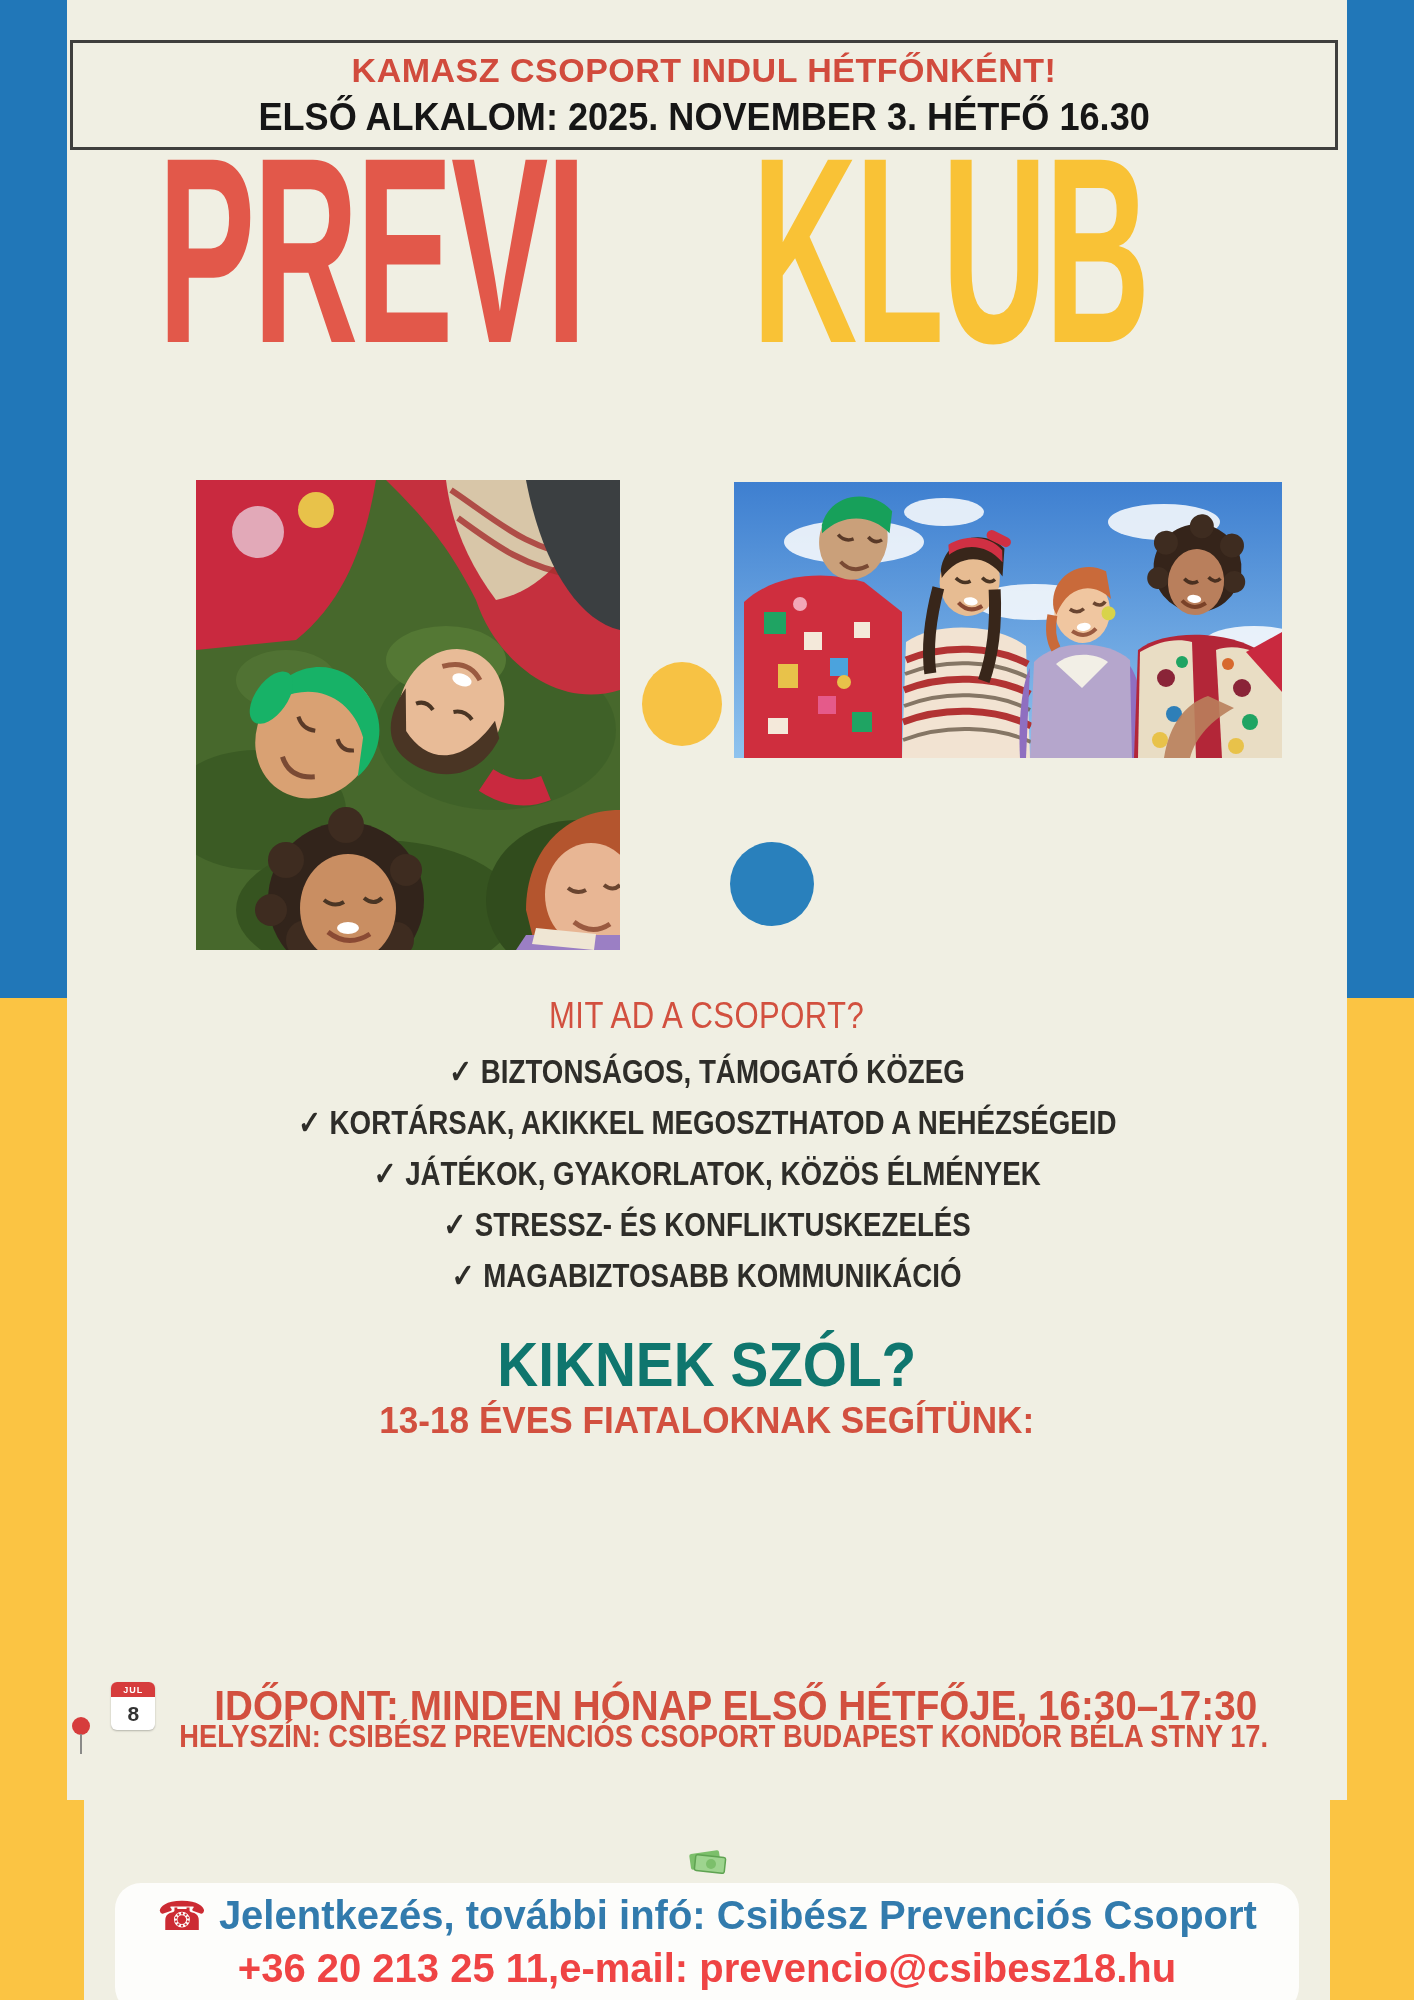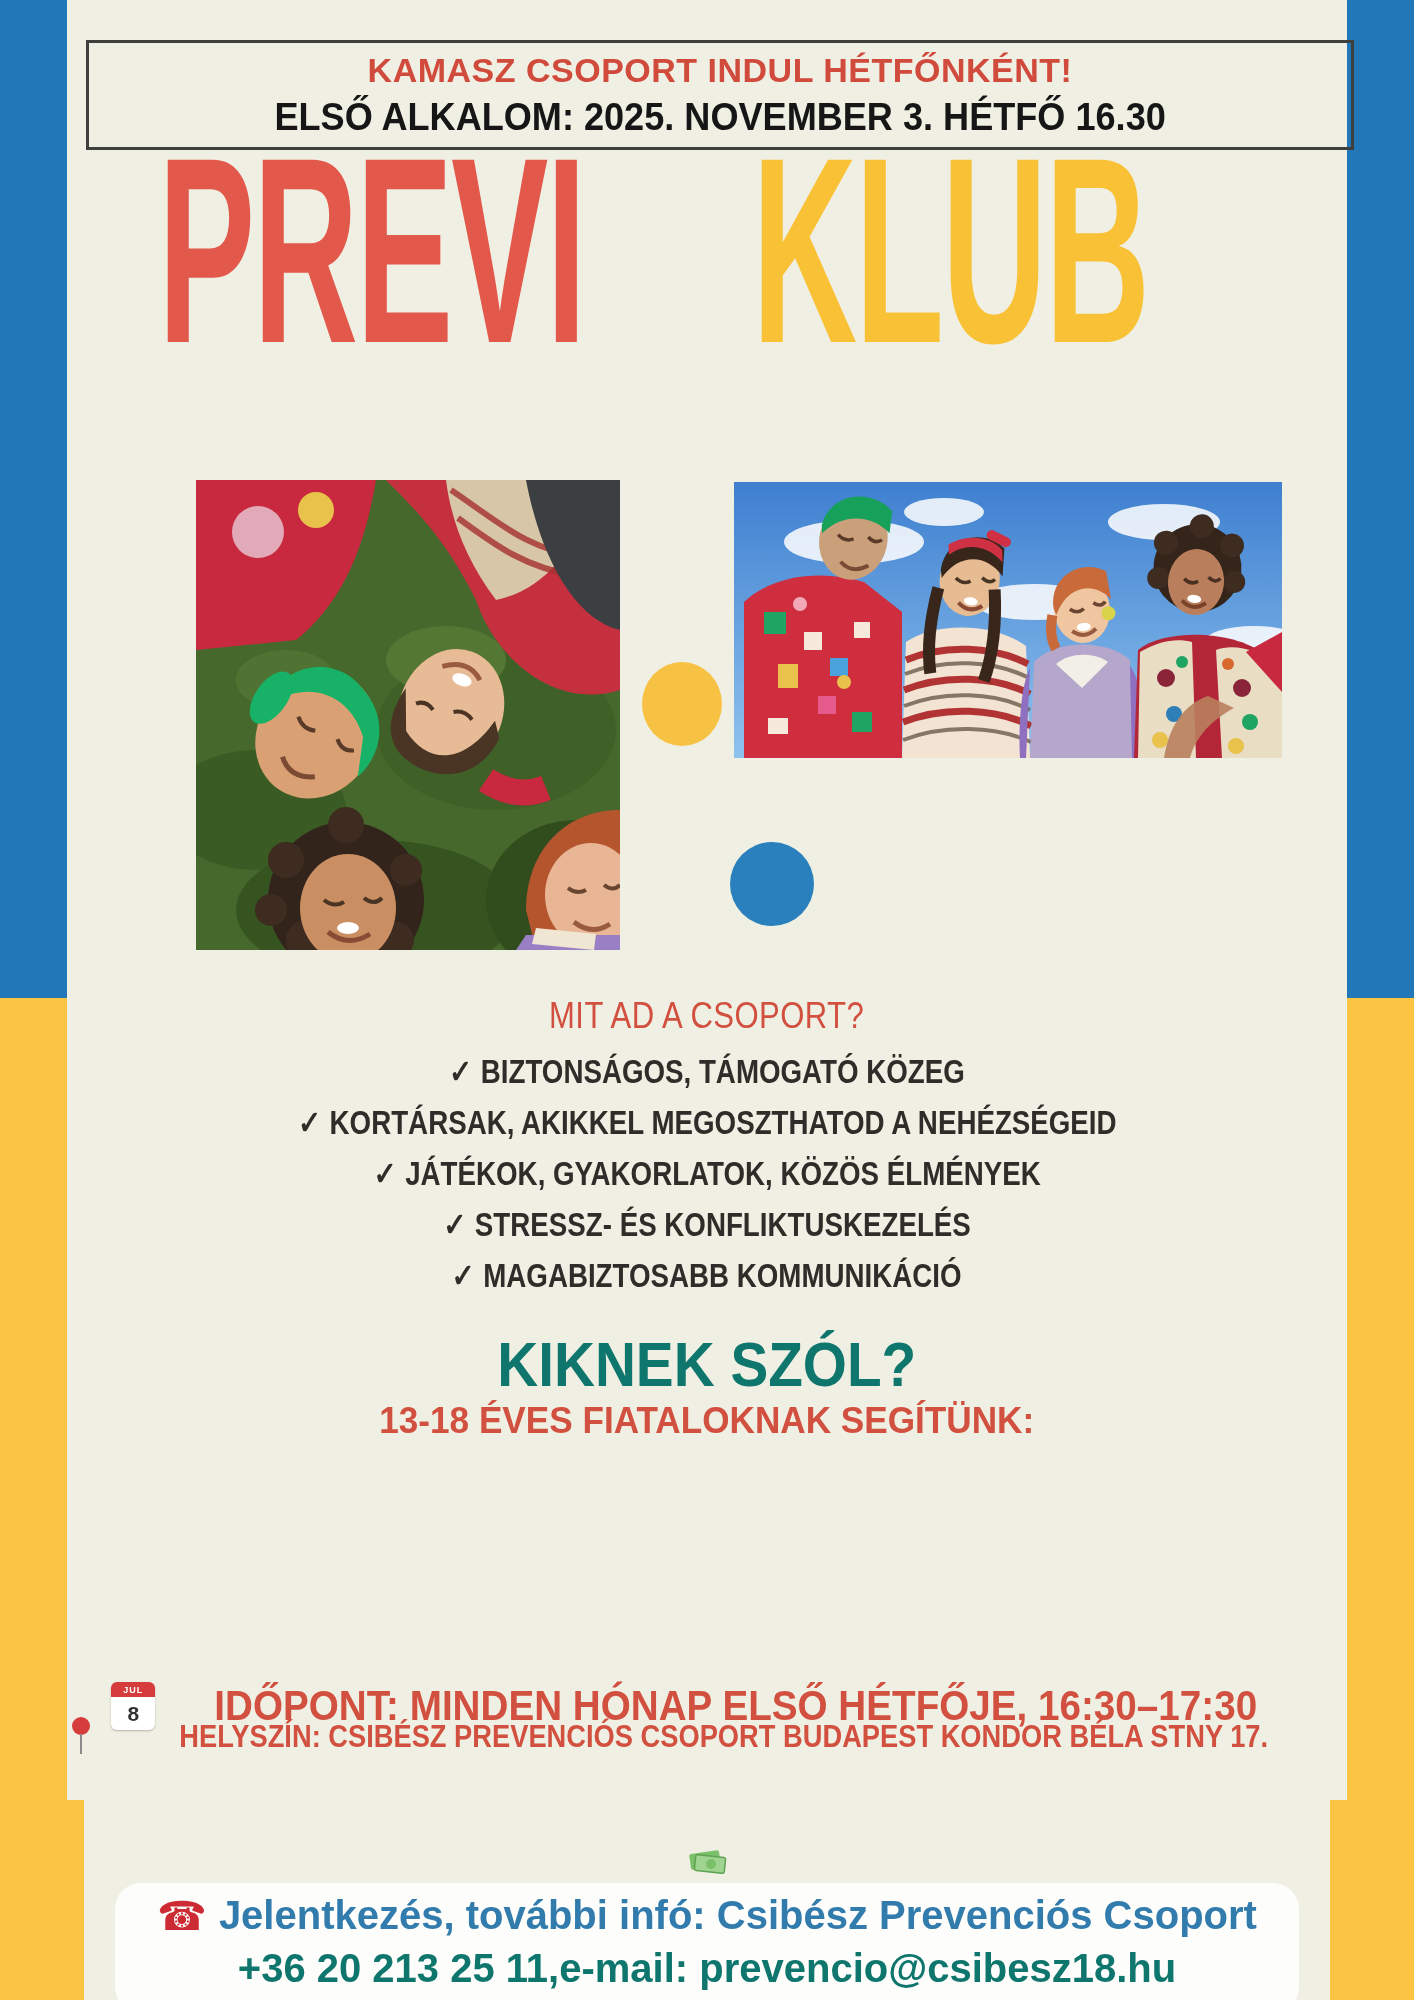--- a/index.html
+++ b/index.html
@@ -14,21 +14,21 @@
   .bar-right-blue{right:0;top:0;width:67px;height:998px;background:#2177B8;}
   .bar-left-yellow{left:0;top:998px;width:67px;height:1002px;background:#FBC443;}
   .bar-right-yellow{right:0;top:998px;width:67px;height:1002px;background:#FBC443;}
   .bar-left-yellow-wide{left:0;top:1800px;width:84px;height:200px;background:#FBC443;}
   .bar-right-yellow-wide{right:0;top:1800px;width:84px;height:200px;background:#FBC443;}
 
   
   .announce{
     position:absolute;left:70px;top:40px;width:1268px;height:110px;
     border:3px solid #3F3F3D;box-sizing:border-box;
-    display:flex;flex-direction:column;align-items:center;justify-content:center;gap:6px;margin-left:16px;
+    display:flex;flex-direction:column;align-items:center;justify-content:center;gap:6px;
   }
   .announce-l1{font-size:34px;font-weight:700;color:#D14B3D;letter-spacing:.5px;}
   .announce-l2{font-size:38px;font-weight:700;color:#161616;display:inline-block;transform:scaleX(.95);white-space:nowrap;}
 
   
   .title-word{
     position:absolute;top:118px;font-size:265px;line-height:1;font-weight:700;
     letter-spacing:-4px;transform:scaleX(.55);transform-origin:left top;white-space:nowrap;
   }
   .title-previ{left:158px;color:#E2584A;}
@@ -86,21 +86,21 @@
     font-family:"DejaVu Sans","Liberation Sans",sans-serif;}
 
   
   .contact-card{
     position:absolute;left:115px;top:1883px;width:1184px;height:130px;
     background:#FDFDFB;border-radius:26px;
     display:flex;flex-direction:column;align-items:center;justify-content:flex-start;
     padding-top:10px;box-sizing:border-box;gap:8px;
   }
   .contact-l1{font-size:40px;font-weight:700;color:#327BAD;display:flex;align-items:center;gap:12px;}
-  .contact-l2{font-size:40px;font-weight:700;color:#0f766e;}
+  .contact-l2{font-size:40px;font-weight:700;color:#ef4444;}
 </style>
 </head>
 <body>
 
 <div class="poster">
 
   <div class="bar bar-left-blue"></div>
   <div class="bar bar-right-blue"></div>
   <div class="bar bar-left-yellow"></div>
   <div class="bar bar-right-yellow"></div>

